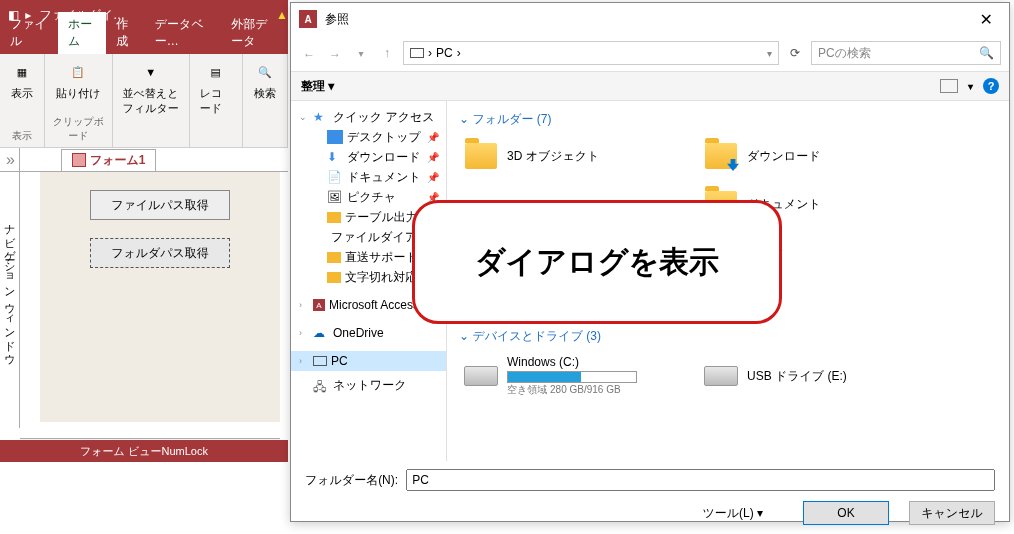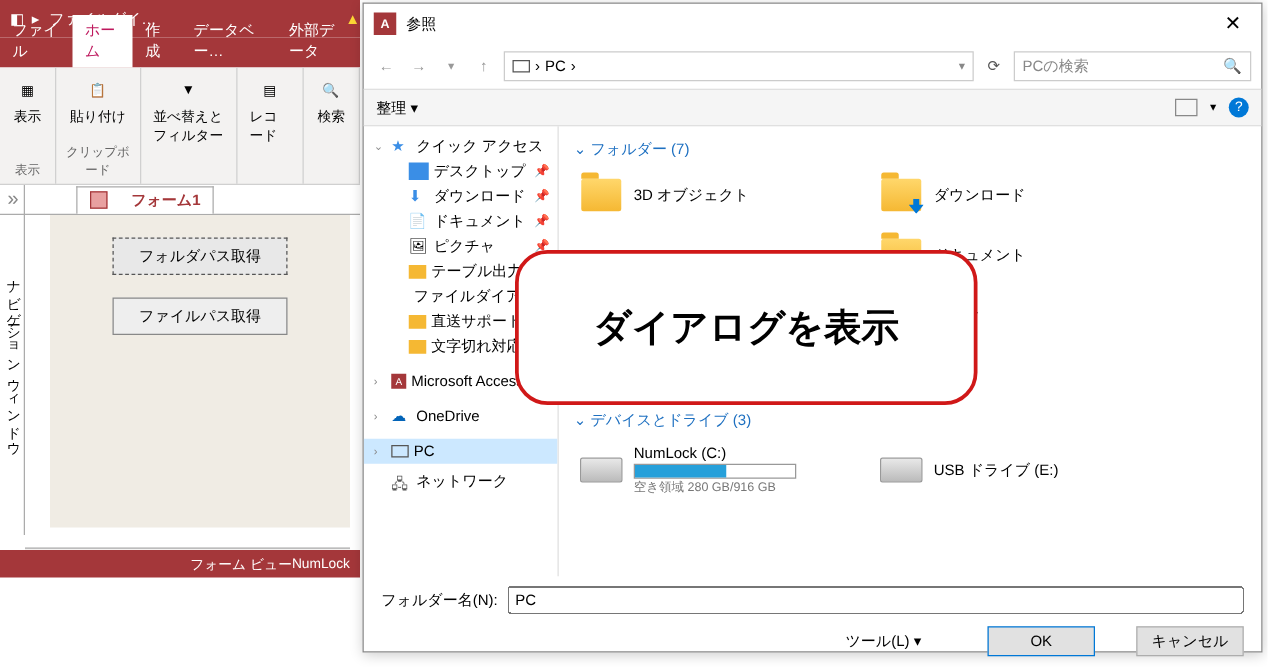--- a/index.html
+++ b/index.html
@@ -6,51 +6,51 @@
 body { width: 1014px; height: 534px; position: relative; overflow: hidden; background: #fff; }
 
 
 .access-win { position: absolute; left: 0; top: 0; width: 288px; height: 520px; background: #fff; }
 .access-titlebar { height: 30px; background: #a4373a; display: flex; align-items: center; color: #fff; font-size: 12px; }
 .access-titlebar .qab { display: flex; gap: 6px; padding: 0 8px; }
 .access-titlebar .title { flex: 1; overflow: hidden; white-space: nowrap; text-overflow: ellipsis; }
 .warn { color: #fdd835; margin-left: 8px; }
 .access-tabs { height: 24px; background: #a4373a; display: flex; align-items: flex-end; font-size: 12px; color: #fff; }
 .access-tab { padding: 4px 10px; cursor: pointer; }
-.access-tab.active { background: #fff; color: #be185d; }
+.access-tab.active { background: #fff; color: #14532d; }
 .ribbon { height: 94px; background: #f3f2f1; border-bottom: 1px solid #d0d0d0; display: flex; }
 .ribbon-group { border-right: 1px solid #d0d0d0; padding: 4px 6px; display: flex; flex-direction: column; justify-content: space-between; font-size: 10px; }
 .ribbon-group .gname { text-align: center; color: #666; font-size: 10px; }
 .big-btn { display: flex; flex-direction: column; align-items: center; justify-content: center; font-size: 11px; gap: 2px; padding: 2px 4px; cursor: pointer; }
 .big-btn .ico { width: 24px; height: 24px; display: flex; align-items: center; justify-content: center; }
 .form-tab { height: 24px; display: flex; align-items: center; border-bottom: 1px solid #ababab; }
-.form-tab .tab { display: flex; align-items: center; gap: 19px; padding: 2px 10px; border: 1px solid #ababab; border-bottom: none; font-size: 12px; background: #fff; margin-left: 40px; }
+.form-tab .tab { display: flex; align-items: center; gap: 4px; padding: 2px 10px; border: 1px solid #ababab; border-bottom: none; font-size: 12px; background: #fff; margin-left: 40px; }
 .form-tab .tab .fico { width: 14px; height: 14px; background: #e8a0a0; border: 1px solid #a4373a; }
 .form-tab .tab span { color: #a4373a; font-weight: bold; }
 .nav-pane-tab { position: absolute; left: 0; top: 148px; width: 20px; height: 280px; border-right: 1px solid #ababab; display: flex; align-items: center; justify-content: center; }
 .nav-pane-tab .vt { writing-mode: vertical-rl; font-size: 11px; }
 .form-body { position: absolute; left: 40px; top: 172px; width: 240px; height: 250px; background: #f0ece4; }
 .form-btn { width: 140px; height: 30px; border: 1px solid #888; background: #eee; display: flex; align-items: center; justify-content: center; font-size: 12px; margin: 18px auto; cursor: pointer; }
 .form-btn.dotted { border: 1px dashed #555; background: #e8e8e8; }
 .record-nav { position: absolute; left: 20px; top: 438px; width: 260px; height: 22px; border-top: 1px solid #ababab; display: flex; align-items: center; font-size: 11px; gap: 4px; background: #f3f2f1; padding: 0 4px; }
 .record-nav input { width: 40px; font-size: 11px; text-align: center; padding-left: 20px; }
 .record-nav button { width: 18px; height: 16px; font-size: 9px; cursor: pointer; background: #f3f2f1; border: 1px solid #bbb; }
-.status-bar { position: absolute; left: 0; top: 440px; width: 288px; height: 22px; background: #a4373a; color: #fff; font-size: 11px; display: flex; align-items: center; justify-content: flex-end; padding: 0 8px; }
+.status-bar { position: absolute; left: 0; top: 440px; width: 288px; height: 22px; background: #a4373a; color: #fff; font-size: 11px; display: flex; align-items: center; justify-content: center; padding: 0 8px; }
 
 
 .dialog { position: absolute; left: 290px; top: 2px; width: 720px; height: 520px; background: #fff; border: 1px solid #888; box-shadow: 0 2px 10px rgba(0,0,0,0.2); }
 .dlg-title { height: 32px; display: flex; align-items: center; padding: 0 8px; font-size: 12px; }
 .dlg-title .aico { width: 18px; height: 18px; background: #a4373a; color: #fff; display: flex; align-items: center; justify-content: center; font-size: 10px; font-weight: bold; margin-right: 8px; }
 .dlg-title .close { margin-left: auto; font-size: 16px; cursor: pointer; padding: 0 8px; }
 .dlg-nav { height: 36px; display: flex; align-items: center; padding: 0 8px; gap: 6px; font-size: 12px; }
 .dlg-nav .navbtn { width: 20px; color: #999; cursor: pointer; text-align: center; }
 .dlg-nav .crumb { flex: 1; border: 1px solid #ccc; height: 24px; display: flex; align-items: center; padding: 0 6px; gap: 4px; }
 .dlg-nav .search { width: 190px; border: 1px solid #ccc; height: 24px; display: flex; align-items: center; padding: 0 6px; color: #888; }
 .dlg-nav .refresh { width: 20px; cursor: pointer; text-align: center; color: #555; }
-.dlg-tools { height: 30px; background: #f5f5f5; border-top: 1px solid #e0e0e0; border-bottom: 1px solid #e0e0e0; display: flex; align-items: center; padding: 0 10px; font-size: 12px; }
+.dlg-tools { height: 30px; background: #f5f5f5; border-top: 1px solid #e0e0e0; border-bottom: 1px solid #e0e0e0; display: flex; align-items: center; padding: 0 10px; font-size: 12px; font-weight: bold; }
 .dlg-tools .org { cursor: pointer; }
 .dlg-tools .right { margin-left: auto; display: flex; gap: 10px; align-items: center; }
 .dlg-body { display: flex; height: 360px; }
 .tree { width: 156px; border-right: 1px solid #e0e0e0; overflow-y: auto; font-size: 12px; padding: 6px 0; }
 .tree-item { display: flex; align-items: center; gap: 4px; padding: 2px 6px 2px 22px; cursor: pointer; height: 20px; white-space: nowrap; overflow: hidden; }
 .tree-item.l2 { padding-left: 36px; }
 .tree-item.sel { background: #cce8ff; }
 .tree-item .pin { margin-left: auto; color: #888; font-size: 10px; }
 .tree-item .exp { position: absolute; margin-left: -14px; color: #888; font-size: 9px; }
 .content { flex: 1; padding: 6px 12px; font-size: 12px; overflow: hidden; }
@@ -63,21 +63,21 @@
 .dl-ico .arrow { position: absolute; width: 12px; height: 12px; background: #0078d7; right: -2px; bottom: -2px; clip-path: polygon(50% 100%, 0 40%, 30% 40%, 30% 0, 70% 0, 70% 40%, 100% 40%); }
 .drive-ico { width: 34px; height: 20px; background: linear-gradient(#e8e8e8, #bbb); border-radius: 2px; border: 1px solid #999; }
 .item-col { display: flex; flex-direction: column; }
 .progress { width: 130px; height: 12px; border: 1px solid #999; margin-top: 2px; }
 .progress .bar { height: 100%; background: #26a0da; }
 .sub { color: #777; font-size: 10px; }
 .dlg-footer { padding: 8px 14px; font-size: 12px; }
 .fn-row { display: flex; align-items: center; gap: 8px; margin-bottom: 10px; }
 .fn-row label { white-space: nowrap; }
 .fn-row input { flex: 1; height: 22px; padding: 0 4px; font-size: 12px; }
-.btn-row { display: flex; justify-content: flex-end; gap: 13px; align-items: center; }
+.btn-row { display: flex; justify-content: flex-end; gap: 0; align-items: center; }
 .btn-row .tool { margin-right: 20px; cursor: pointer; }
 .dlg-btn { width: 86px; height: 24px; border: 1px solid #adadad; background: #e1e1e1; font-size: 12px; cursor: pointer; margin-left: 20px; }
 .dlg-btn.primary { border: 1px solid #0078d7; }
 
 
 .annotation { position: absolute; left: 412px; top: 200px; width: 370px; height: 124px; border: 3px solid #d01818; border-radius: 26px; background: #fff; display: flex; align-items: center; justify-content: center; font-size: 30px; font-weight: bold; z-index: 50; }
 
 .tico { width: 16px; height: 14px; display: inline-block; }
 .tico.star { color: #3a8ee6; }
 .tico.blue { background: #3a8ee6; }
@@ -152,22 +152,22 @@
     <span style="padding:0 6px;color:#888">»</span>
     <div class="tab">
       <span class="fico"></span>
       <span>フォーム1</span>
     </div>
   </div>
   <div class="nav-pane-tab">
     <span class="vt">ナビゲーション ウィンドウ</span>
   </div>
   <div class="form-body">
+    <div class="form-btn">ファイルパス取得</div>
     <div class="form-btn dotted">フォルダパス取得</div>
-    <div class="form-btn">ファイルパス取得</div>
   </div>
   <div class="record-nav">
     <span>レコード:</span>
     <button>⏮</button>
     <button>◀</button>
     <input value="1 / 1" style="">
     <button>▶</button>
     <button>⏭</button>
   </div>
   <div class="status-bar">
@@ -311,21 +311,21 @@
             <span>ミュージック</span>
           </div>
       </div>
       <div class="section">⌄ <span>デバイスとドライブ (3)</span></div>
       <div class="grid">
         <div class="item">
           <div class="fico">
               <div class="drive-ico"></div>
             </div>
           <div class="item-col">
-            <span>NumLock (C:)</span>
+            <span>Windows (C:)</span>
             <div class="progress">
                 <div class="bar" style="width:57%"></div>
               </div>
             <span class="sub">空き領域 280 GB/916 GB</span>
           </div>
         </div>
         <div class="item">
           <div class="fico">
               <div class="drive-ico"></div>
             </div>

